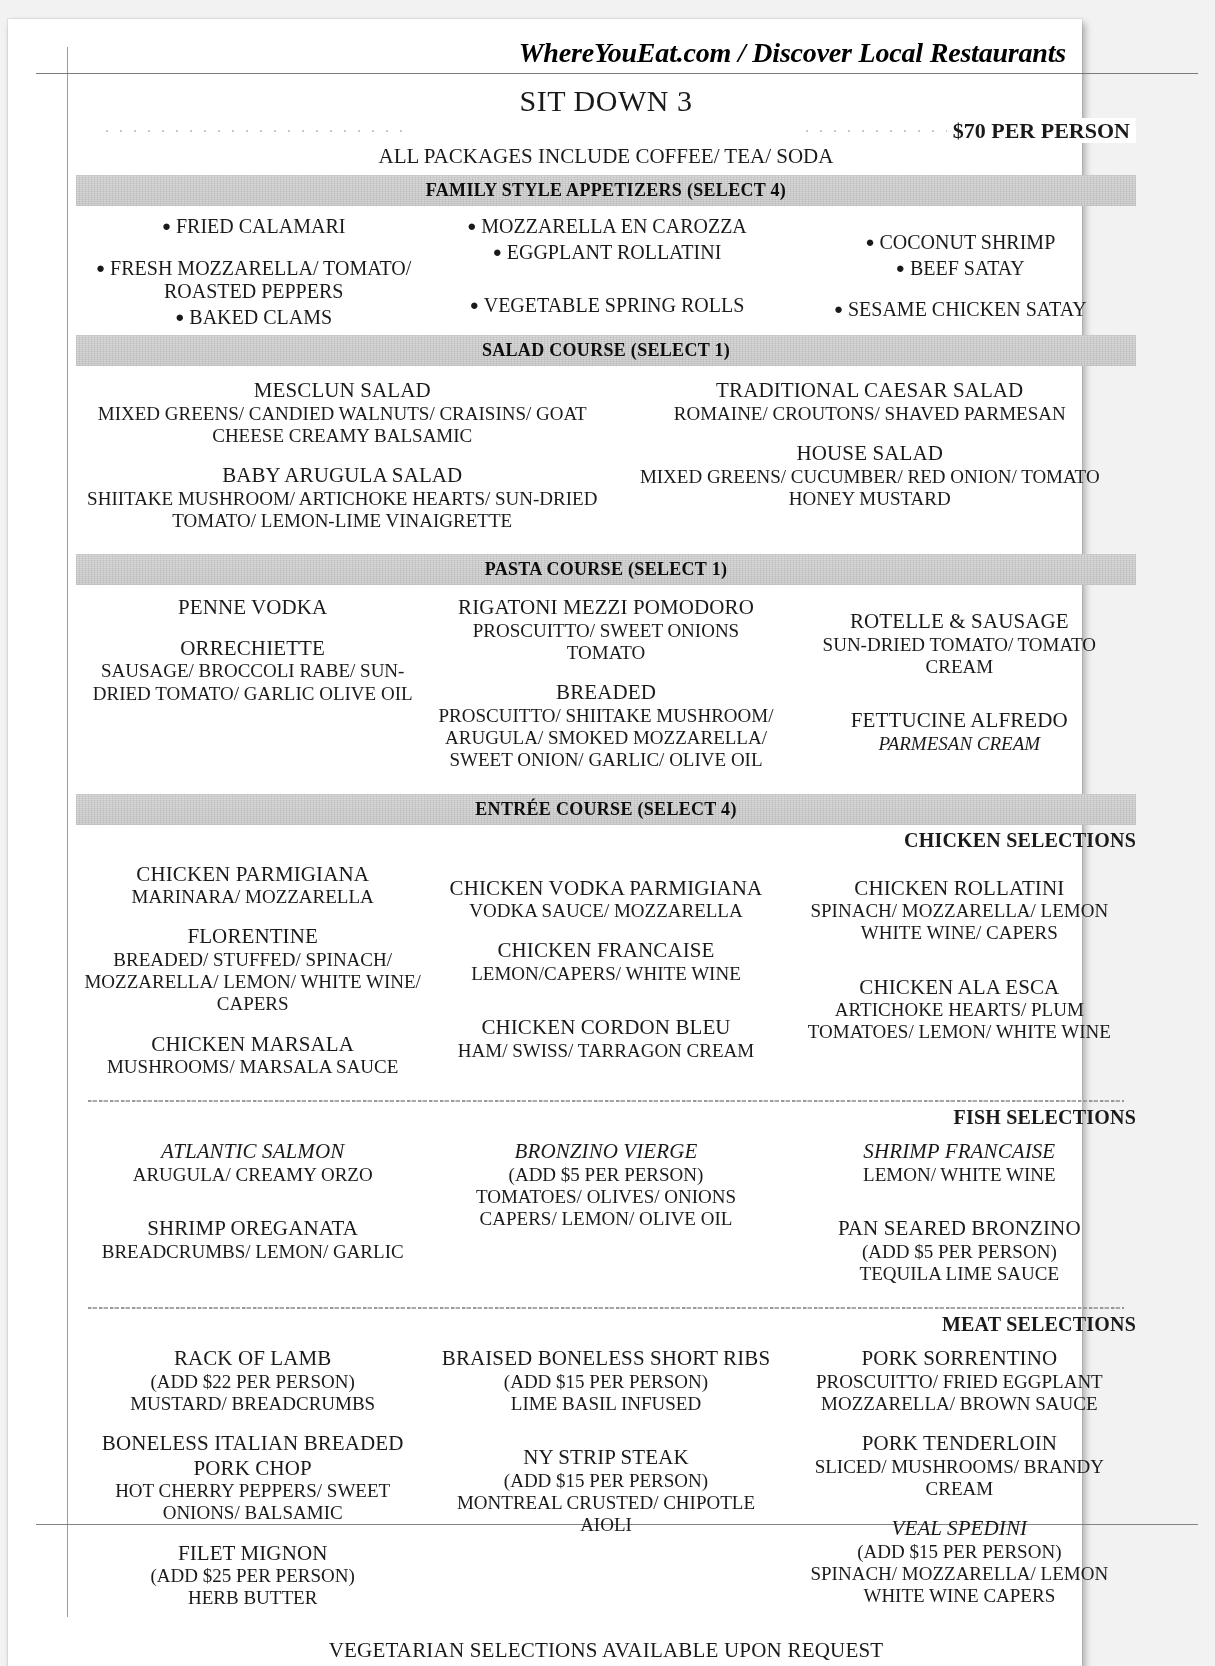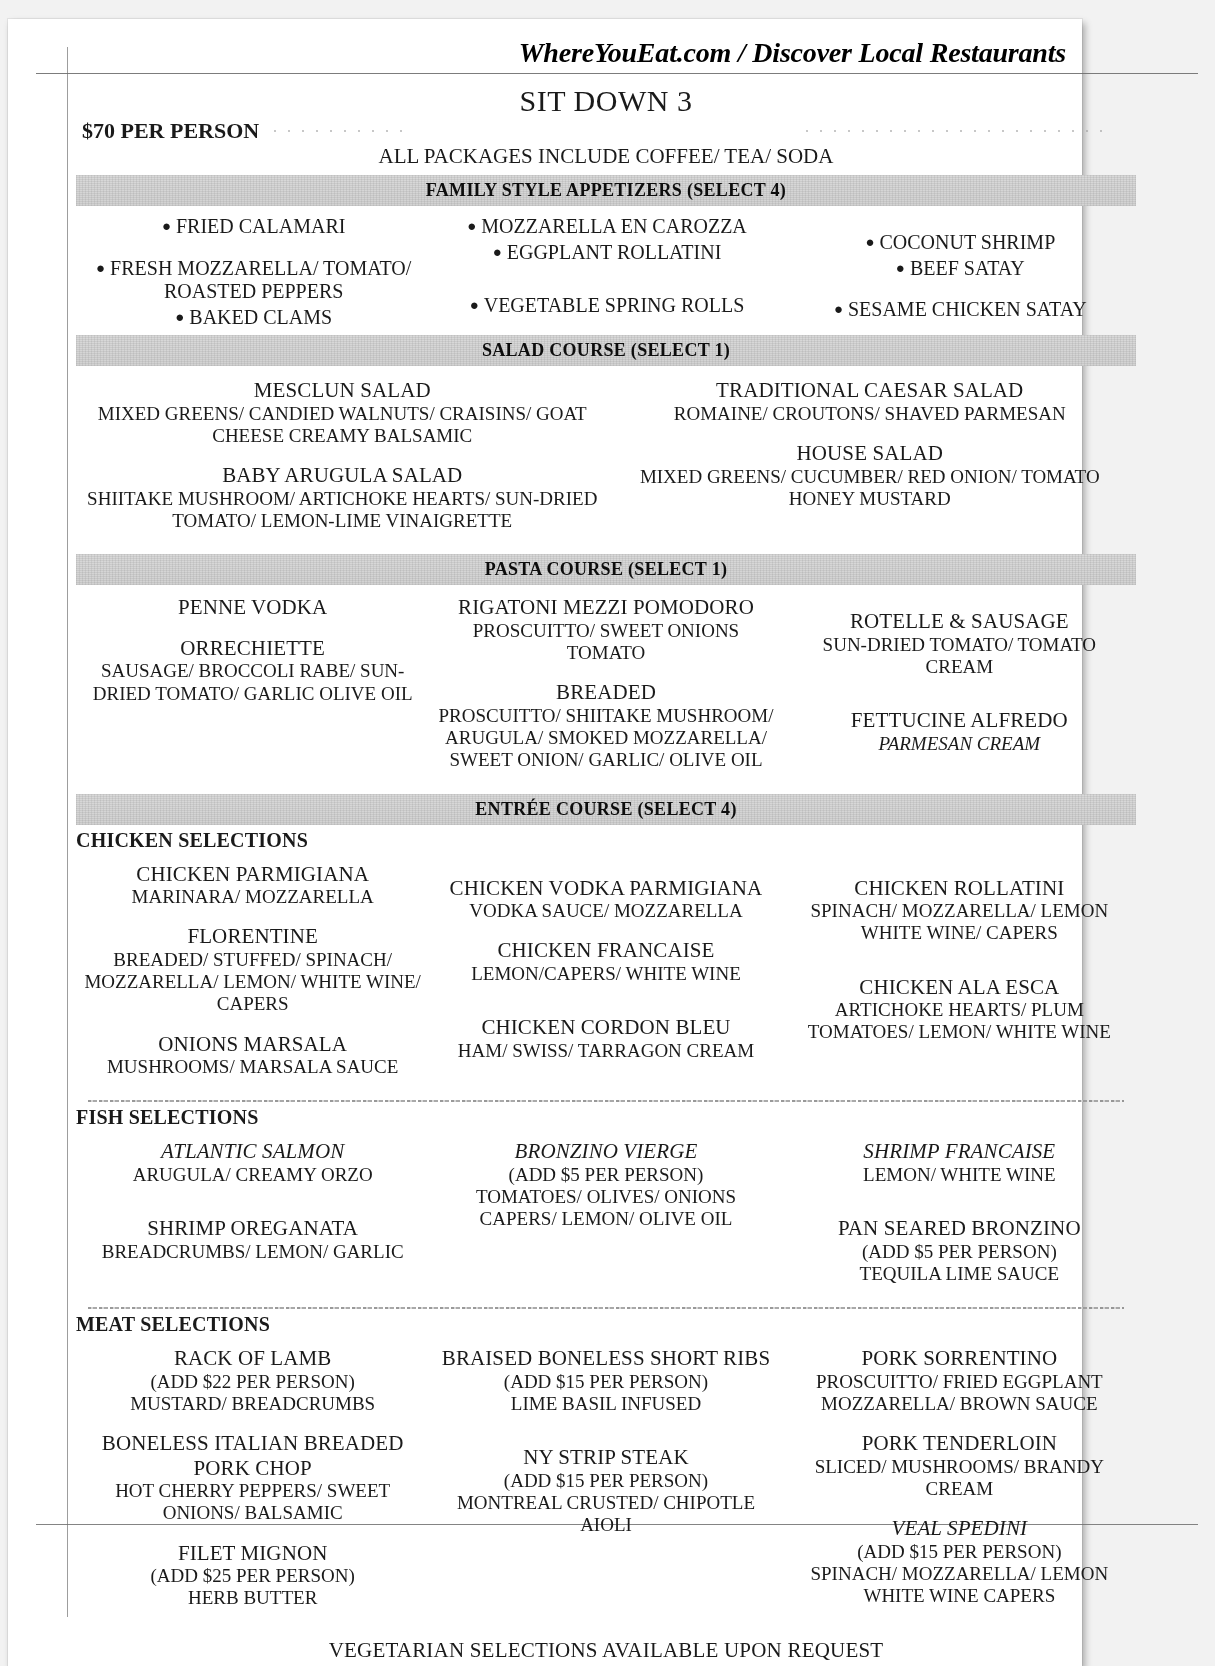--- a/index.html
+++ b/index.html
@@ -60,21 +60,21 @@
 
   .title {
     text-align: center;
     font-size: 30px;
     letter-spacing: .5px;
     margin-top: 8px;
     line-height: 1.05;
   }
   .price-line {
     position: relative;
-    text-align: left;
+    text-align: right;
     font-size: 22px;
     font-weight: bold;
     line-height: 1.15;
     margin-top: 1px;
   }
   .price-line .dots {
     position: absolute; top: 50%; height: 2px;
     background-image: repeating-linear-gradient(to right,
         #9a9a9a 0px, #9a9a9a 2px, transparent 2px, transparent 14px);
     opacity: .55;
@@ -100,21 +100,21 @@
       linear-gradient(#d9d9d9, #d2d2d2);
     display: flex; align-items: center; justify-content: center;
   }
   .banner .banner-label {
     font-size: 18px; font-weight: bold;
     letter-spacing: .3px;
     color: #0d0d0d;
   }
 
   .subhead {
-    text-align: left;
+    text-align: right;
     font-size: 20px; font-weight: bold;
     margin-top: 4px;
     letter-spacing: .2px;
   }
 
   .divider {
     height: 2px;
     margin: 6px 12px 0 12px;
     background-image: repeating-linear-gradient(to right,
         #777 0 3px, #c9c9c9 3px 5px, #8d8d8d 5px 9px, transparent 9px 11px);
@@ -295,21 +295,21 @@
       <div class="col">
         <div class="dish">
           <div class="dish-name">CHICKEN PARMIGIANA</div>
           <div class="dish-desc">MARINARA/ MOZZARELLA</div>
         </div>
         <div class="dish">
           <div class="dish-name">FLORENTINE</div>
           <div class="dish-desc">BREADED/ STUFFED/ SPINACH/ MOZZARELLA/ LEMON/ WHITE WINE/ CAPERS</div>
         </div>
         <div class="dish">
-          <div class="dish-name">ONIONS MARSALA</div>
+          <div class="dish-name">CHICKEN MARSALA</div>
           <div class="dish-desc">MUSHROOMS/ MARSALA SAUCE</div>
         </div>
       </div>
       <div class="col">
         <div class="sp-1"></div>
         <div class="dish">
           <div class="dish-name">CHICKEN VODKA PARMIGIANA</div>
           <div class="dish-desc">VODKA SAUCE/ MOZZARELLA</div>
         </div>
         <div class="dish">

